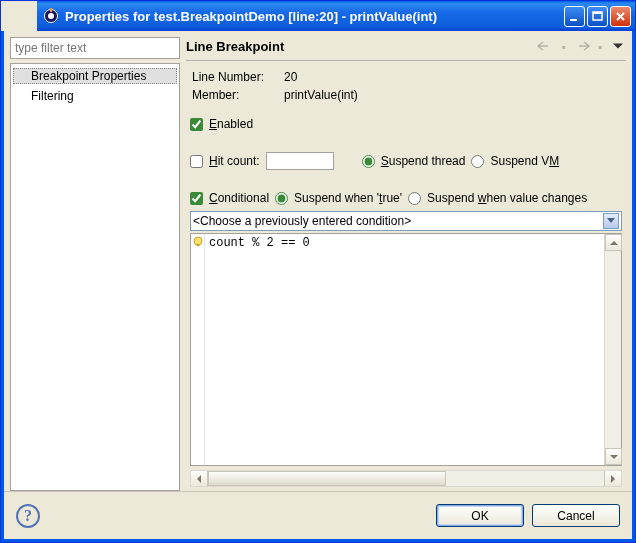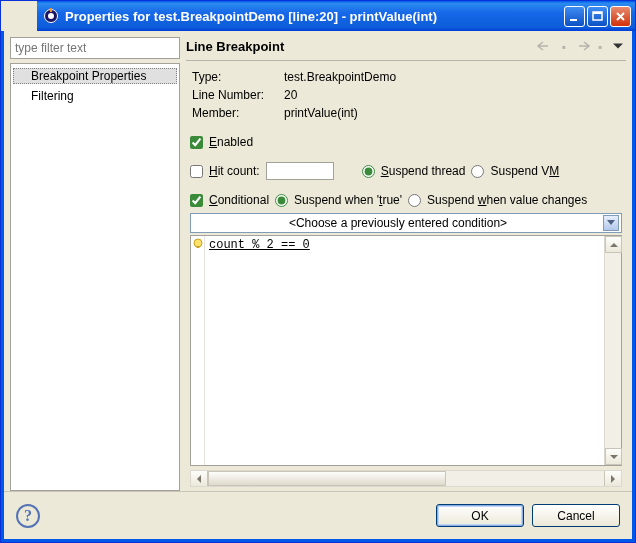--- a/index.html
+++ b/index.html
@@ -31,40 +31,40 @@
 .header { display: flex; align-items: flex-end; padding: 2px 0 6px 0; }
 .header-title { flex: 1; font-size: 13px; font-weight: bold; }
 .header-nav { display: flex; gap: 8px; align-items: center; color: #999; }
 .header-nav svg { width: 16px; height: 10px; }
 .sep { height: 1px; background: #b8b4ac; margin-bottom: 6px; }
 
 .info-table { margin-left: 4px; margin-bottom: 12px; }
 .info-table td { padding: 1px 0; font-size: 12px; vertical-align: top; }
 .info-table td:first-child { width: 90px; }
 
-.opts { margin-left: 4px; display: flex; flex-direction: column; gap: 13px; }
+.opts { margin-left: 4px; display: flex; flex-direction: column; gap: 21px; }
 .optrow { display: flex; align-items: center; gap: 6px; flex-wrap: wrap; }
 .chk { width: 13px; height: 13px; accent-color: #3a8a3a; }
 .chk-off { width: 13px; height: 13px; }
 .optrow label { cursor: default; }
 .u { text-decoration: underline; }
 .hit-input { width: 68px; height: 18px; border: 1px solid #a4a09a; background: #fff; font-family: inherit; font-size: 12px; padding: 0 2px; }
 input[type=radio] { width: 13px; height: 13px; accent-color: #3a8a3a; }
 .gap { width: 16px; display: inline-block; }
 
-.combo-row { margin: 6px 4px 2px 4px; display: flex; text-align: center; }
+.combo-row { margin: 6px 4px 2px 4px; display: flex; }
 .combo { flex: 1; height: 20px; border: 1px solid #7f9db9; background: #fff; display: flex; align-items: center; padding: 0 2px; font-family: inherit; font-size: 12px; }
 .combo-text { flex: 1; }
 .combo-btn { width: 16px; height: 16px; background: linear-gradient(to bottom,#e6eefc,#b4c8ec); border: 1px solid #7f9db9; display: flex; align-items: center; justify-content: center; }
 .combo-btn svg { width: 8px; height: 6px; }
 
 .editor-wrap { margin: 0 4px 4px 4px; flex: 1; display: flex; min-height: 0; border: 1px solid #a4a09a; }
 .gutter { width: 14px; background: #fff; border-right: 1px solid #e6e3dc; padding-top: 2px; display: flex; flex-direction: column; align-items: center; }
 .bulb { width: 12px; height: 12px; }
-.editor { flex: 1; background: #fff; font-family: "Courier New", monospace; font-size: 12px; padding: 2px 4px; white-space: pre; overflow: auto; text-decoration: underline; }
+.editor { flex: 1; background: #fff; font-family: "Courier New", monospace; font-size: 12px; padding: 2px 4px; white-space: pre; overflow: auto; }
 .vscroll { width: 17px; background: #f1efe6; border-left: 1px solid #dcd8cf; position: relative; }
 .vscroll-btn { position: absolute; left: 0; width: 17px; height: 17px; background: linear-gradient(to bottom,#fdfdfb,#ece8da); border: 1px solid #c8c4b8; display: flex; align-items: center; justify-content: center; }
 .vscroll-btn.up { top: 0; }
 .vscroll-btn.down { bottom: 0; }
 .vscroll-btn svg { width: 8px; height: 6px; }
 
 .hbar { height: 17px; margin: 0 4px 4px 4px; background: #f1efe6; border: 1px solid #dcd8cf; display: flex; }
 .hbar-btn { width: 17px; height: 100%; background: linear-gradient(to bottom,#fdfdfb,#ece8da); border-right: 1px solid #c8c4b8; display: flex; align-items: center; justify-content: center; }
 .hbar-btn:last-child { border-right: none; border-left: 1px solid #c8c4b8; }
 .hbar-track { flex: 1; position: relative; }
@@ -136,24 +136,20 @@
             <span style="color:#b8b4ac">▪</span>
             <span><svg viewBox="0 0 10 8">
                   <path d="M1 2 L5 6 L9 2 Z" fill="#333"></path>
                 </svg></span>
           </div>
         </div>
         <div class="sep"></div>
 
         <table class="info-table">
           <tbody>
-              <tr>
-                <td>Type:</td>
-                <td>test.BreakpointDemo</td>
-              </tr>
           <tr>
                 <td>Line Number:</td>
                 <td>20</td>
               </tr>
           <tr>
                 <td>Member:</td>
                 <td>printValue(int)</td>
               </tr>
         </tbody>
           </table>

